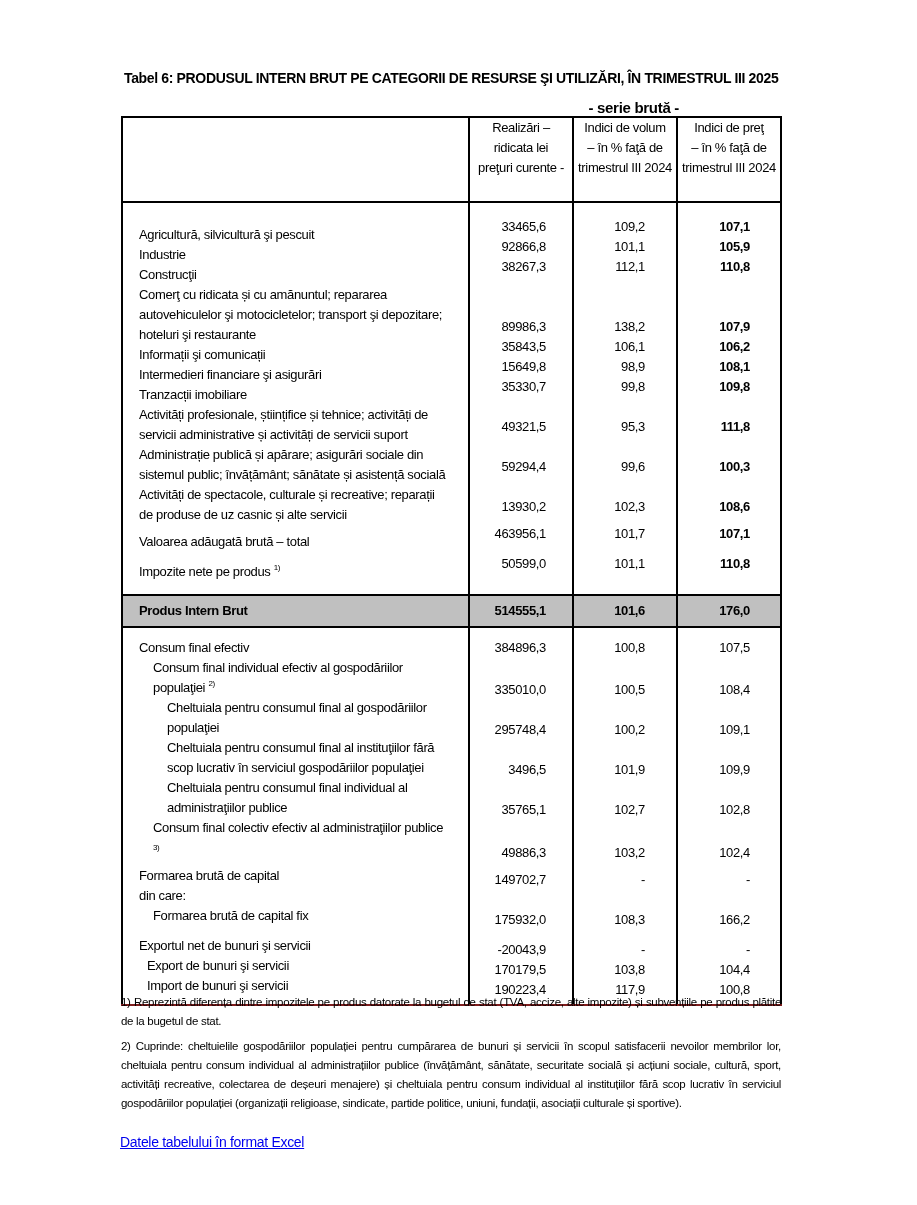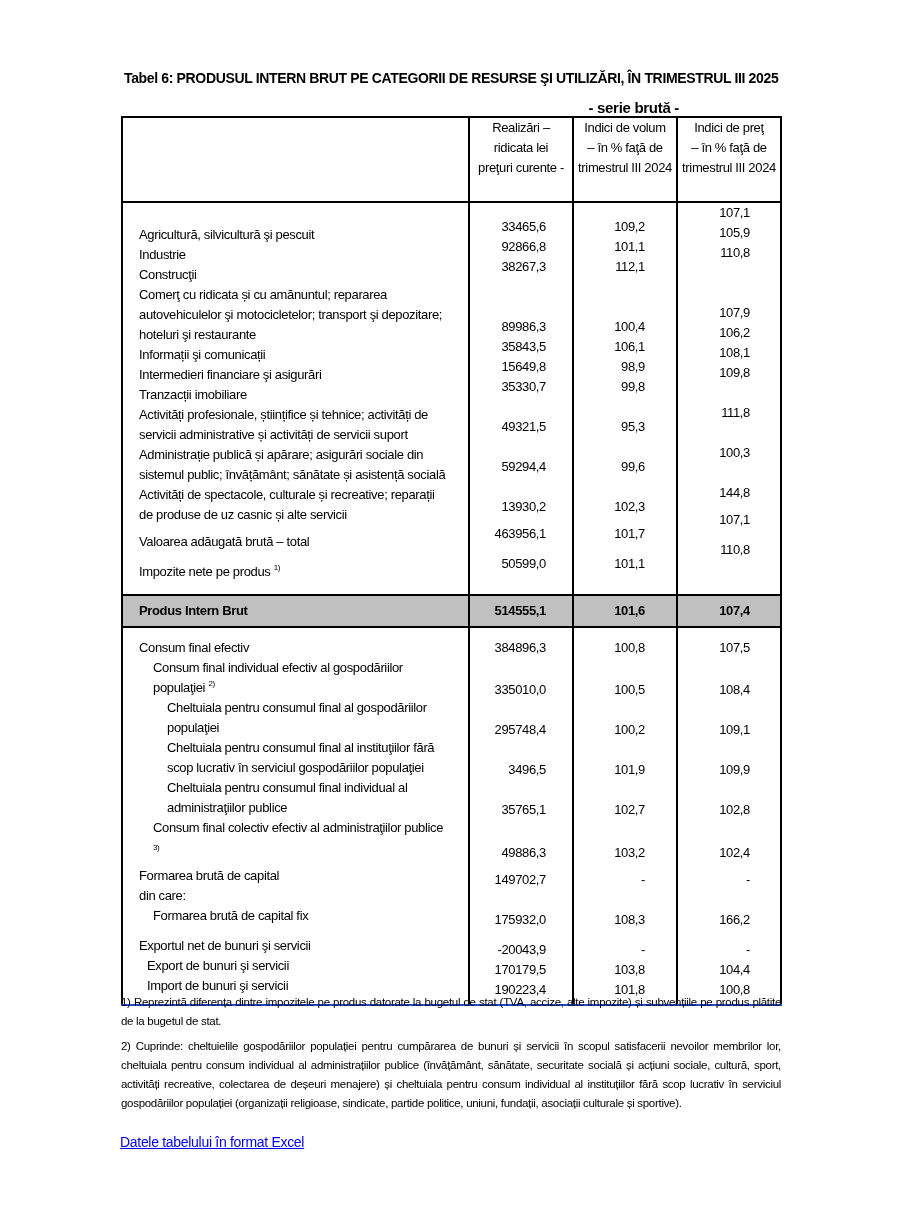--- a/index.html
+++ b/index.html
@@ -19,21 +19,21 @@
   .num { text-align: right; line-height: 20px; }
   .n1 { padding-right: 26px !important; }
   .n2 { padding-right: 31px !important; }
   .n3 { padding-right: 30px !important; }
   .ind0 { padding-left: 16px !important; }
   .ind1 { padding-left: 30px !important; }
   .ind2 { padding-left: 44px !important; }
   .ind1b { padding-left: 24px !important; }
   .pib td { background: #c0c0c0; border: 2px solid #000; font-weight: bold; line-height: 20px; padding-top: 5px !important; padding-bottom: 5px !important; }
   .pib td.lbl { padding-left: 16px; }
-  .last td { border-bottom: 2px solid #1d4ed8; }
+  .last td { border-bottom: 2px solid #7f1d1d; }
   sup { font-size: 8px; vertical-align: 6px; line-height: 0; }
   .notes { position: absolute; left: 121px; top: 993px; width: 660px; font-size: 11.5px; line-height: 19px; text-align: justify; letter-spacing: -0.3px; }
   .notes p { margin: 0 0 6px 0; }
   .excel-link { position: absolute; left: 120px; top: 1134px; font-size: 14px; color: #0000ee; text-decoration: underline; letter-spacing: -0.3px; cursor: pointer; }
 </style>
 </head>
 <body>
 
 <div class="page">
   <div class="title">Tabel 6: PRODUSUL INTERN BRUT PE CATEGORII DE RESURSE ŞI UTILIZĂRI, ÎN TRIMESTRUL III 2025</div>
@@ -104,59 +104,59 @@
         <div>13930,2</div>
         <div style="margin-top:7px">463956,1</div>
         <div style="margin-top:10px">50599,0</div>
       </td>
       <td class="num n2" style="padding-top:14px;">
         <div>109,2</div>
         <div>101,1</div>
         <div>112,1</div>
         <div>&nbsp;</div>
             <div>&nbsp;</div>
-        <div>100,4</div>
+        <div>138,2</div>
         <div>106,1</div>
         <div>98,9</div>
         <div>99,8</div>
         <div>&nbsp;</div>
         <div>95,3</div>
         <div>&nbsp;</div>
         <div>99,6</div>
         <div>&nbsp;</div>
         <div>102,3</div>
         <div style="margin-top:7px">101,7</div>
         <div style="margin-top:10px">101,1</div>
       </td>
-      <td class="num n3" style="">
+      <td class="num n3" style="padding-top:14px;font-weight:bold;">
         <div>107,1</div>
         <div>105,9</div>
         <div>110,8</div>
         <div>&nbsp;</div>
             <div>&nbsp;</div>
         <div>107,9</div>
         <div>106,2</div>
         <div>108,1</div>
         <div>109,8</div>
         <div>&nbsp;</div>
         <div>111,8</div>
         <div>&nbsp;</div>
         <div>100,3</div>
         <div>&nbsp;</div>
-        <div>144,8</div>
+        <div>108,6</div>
         <div style="margin-top:7px">107,1</div>
         <div style="margin-top:10px">110,8</div>
       </td>
     </tr>
 
     <tr class="pib">
       <td class="lbl">Produs Intern Brut</td>
       <td class="num n1">514555,1</td>
       <td class="num n2">101,6</td>
-      <td class="num n3">107,4</td>
+      <td class="num n3">176,0</td>
     </tr>
 
     <tr class="sec last">
       <td class="lbl" style="padding-top:10px;padding-bottom:8px;">
         <div class="ind0">Consum final efectiv</div>
         <div class="ind1">Consum final individual efectiv al gospodăriilor</div>
         <div class="ind1"><span>populaţiei</span> <sup>2)</sup></div>
         <div class="ind2">Cheltuiala pentru consumul final al gospodăriilor</div>
         <div class="ind2">populaţiei</div>
         <div class="ind2">Cheltuiala pentru consumul final al instituţiilor fără</div>
@@ -189,21 +189,21 @@
         <div>100,8</div>
         <div style="margin-top:22px">100,5</div>
         <div style="margin-top:20px">100,2</div>
         <div style="margin-top:20px">101,9</div>
         <div style="margin-top:20px">102,7</div>
         <div style="margin-top:23px">103,2</div>
         <div style="margin-top:7px">-</div>
         <div style="margin-top:20px">108,3</div>
         <div style="margin-top:10px">-</div>
         <div>103,8</div>
-        <div>101,8</div>
+        <div>117,9</div>
       </td>
       <td class="num n3" style="padding-top:10px;">
         <div>107,5</div>
         <div style="margin-top:22px">108,4</div>
         <div style="margin-top:20px">109,1</div>
         <div style="margin-top:20px">109,9</div>
         <div style="margin-top:20px">102,8</div>
         <div style="margin-top:23px">102,4</div>
         <div style="margin-top:7px">-</div>
         <div style="margin-top:20px">166,2</div>

